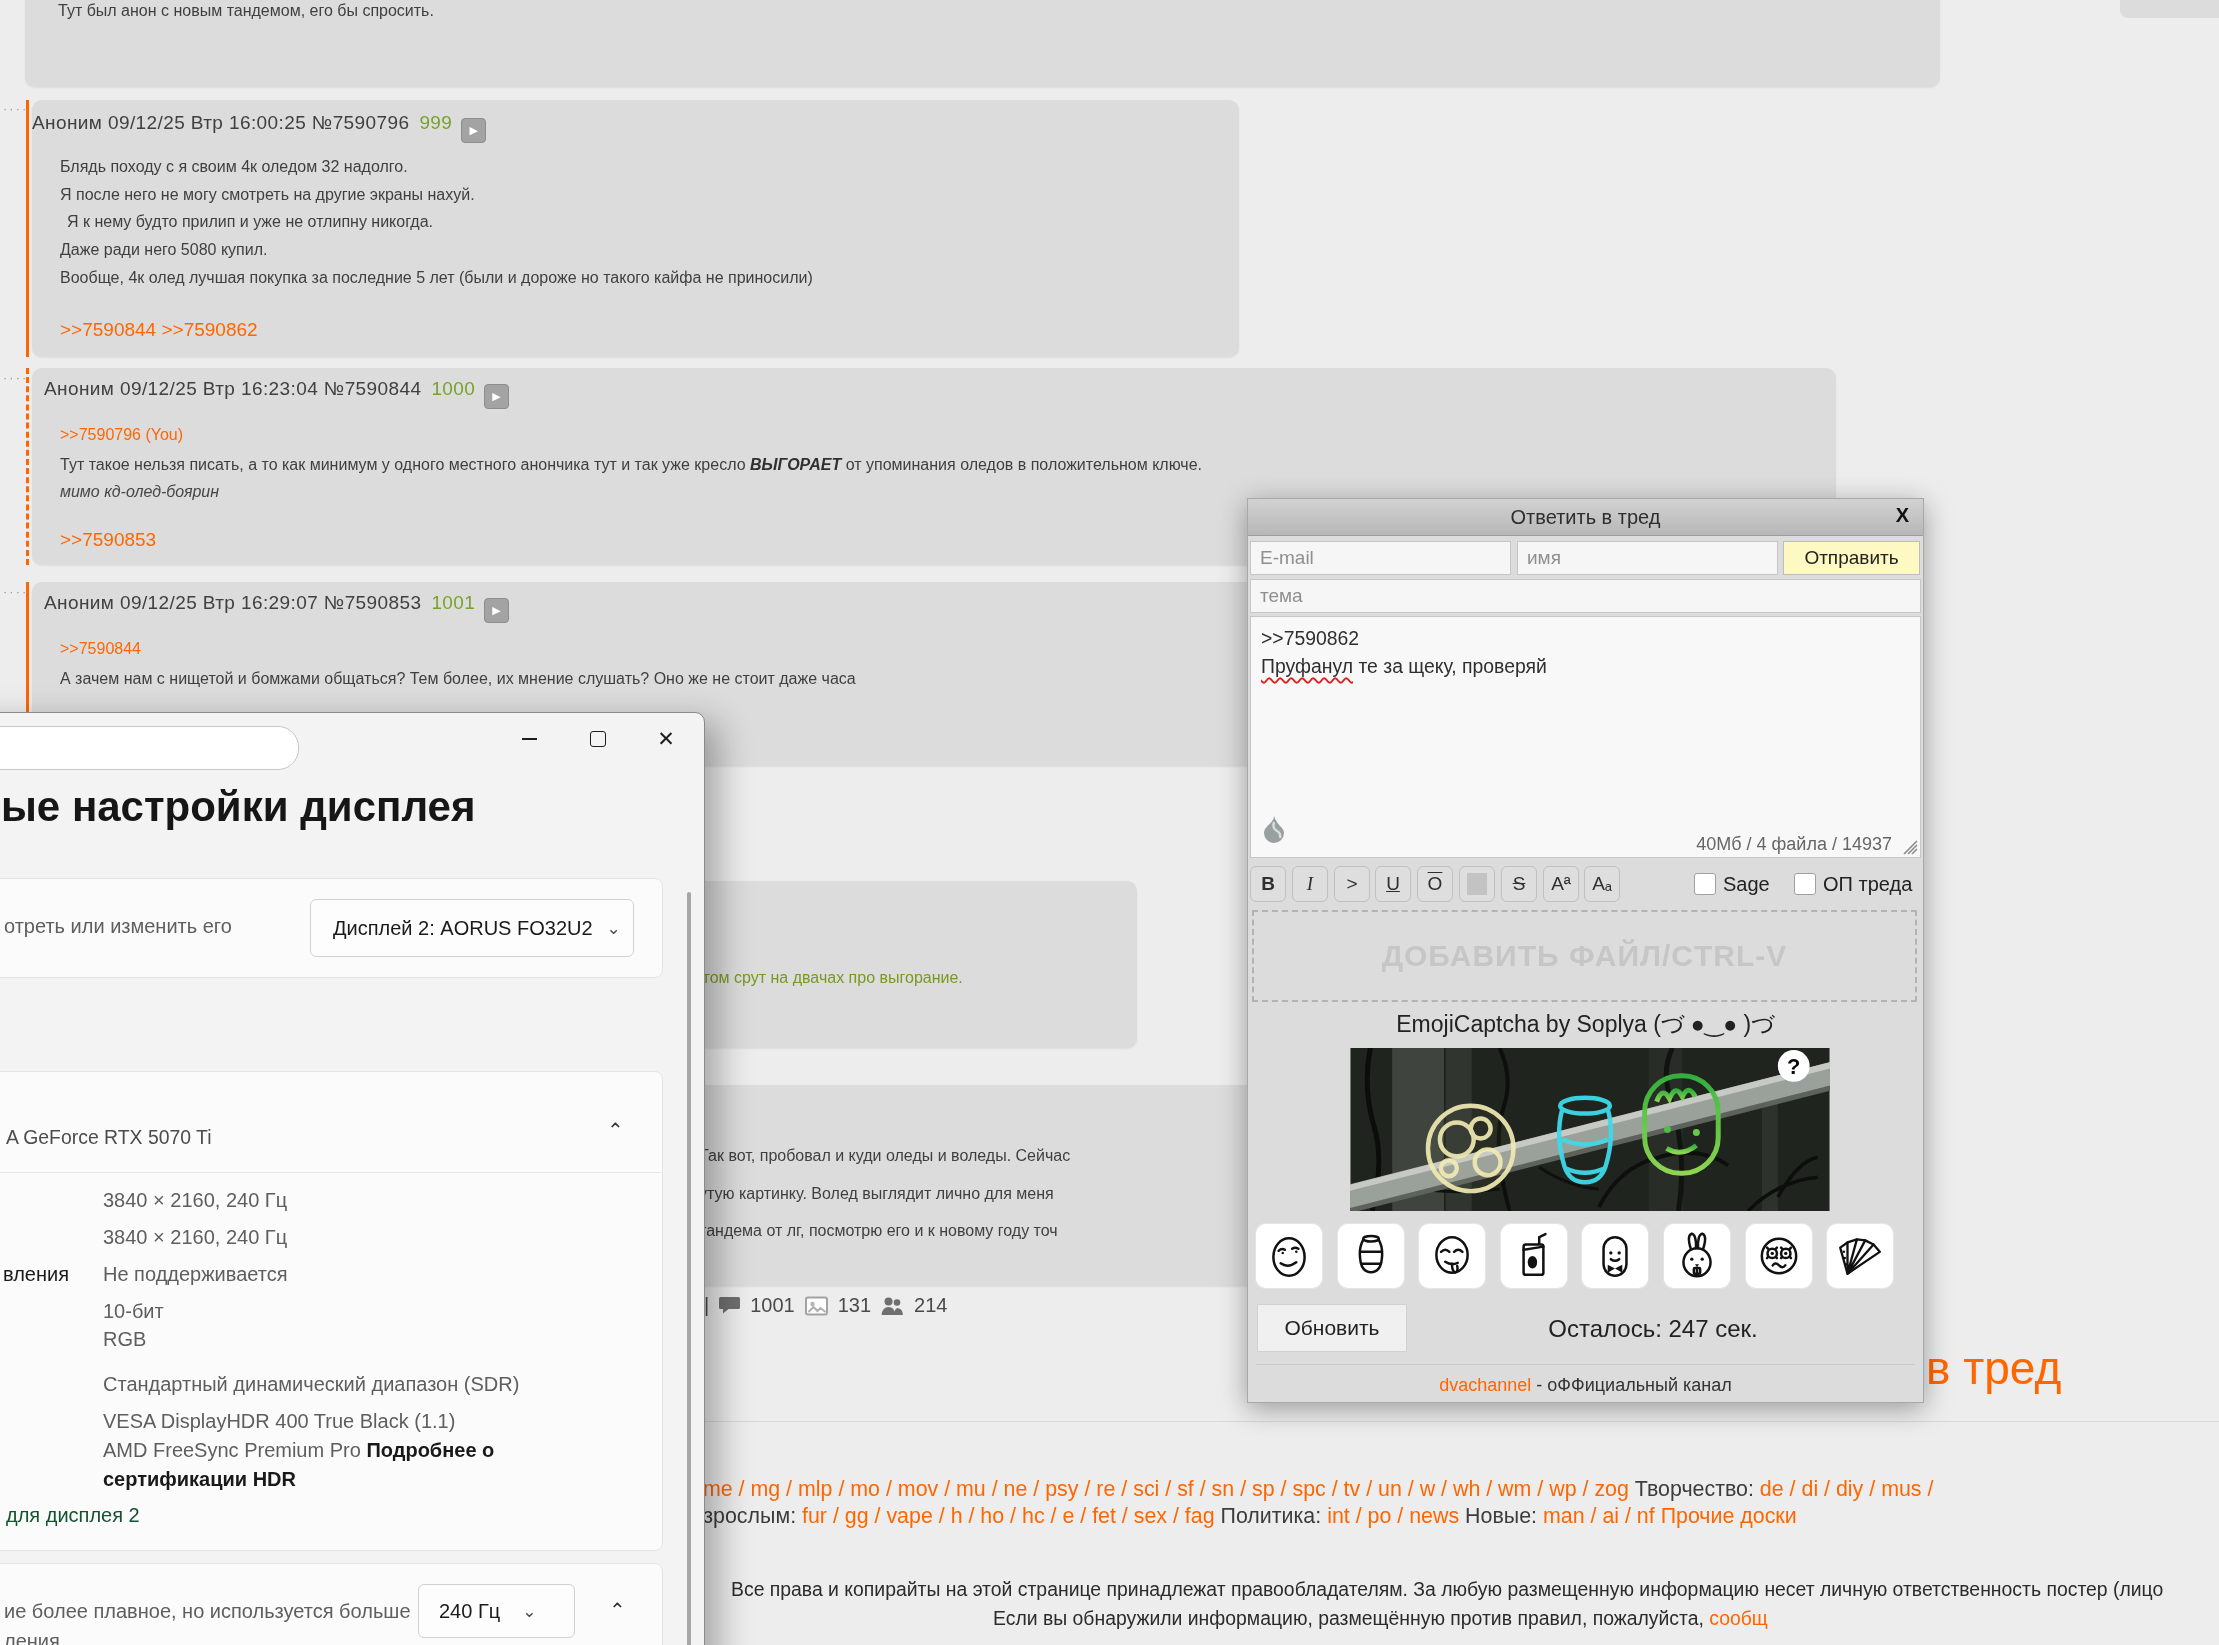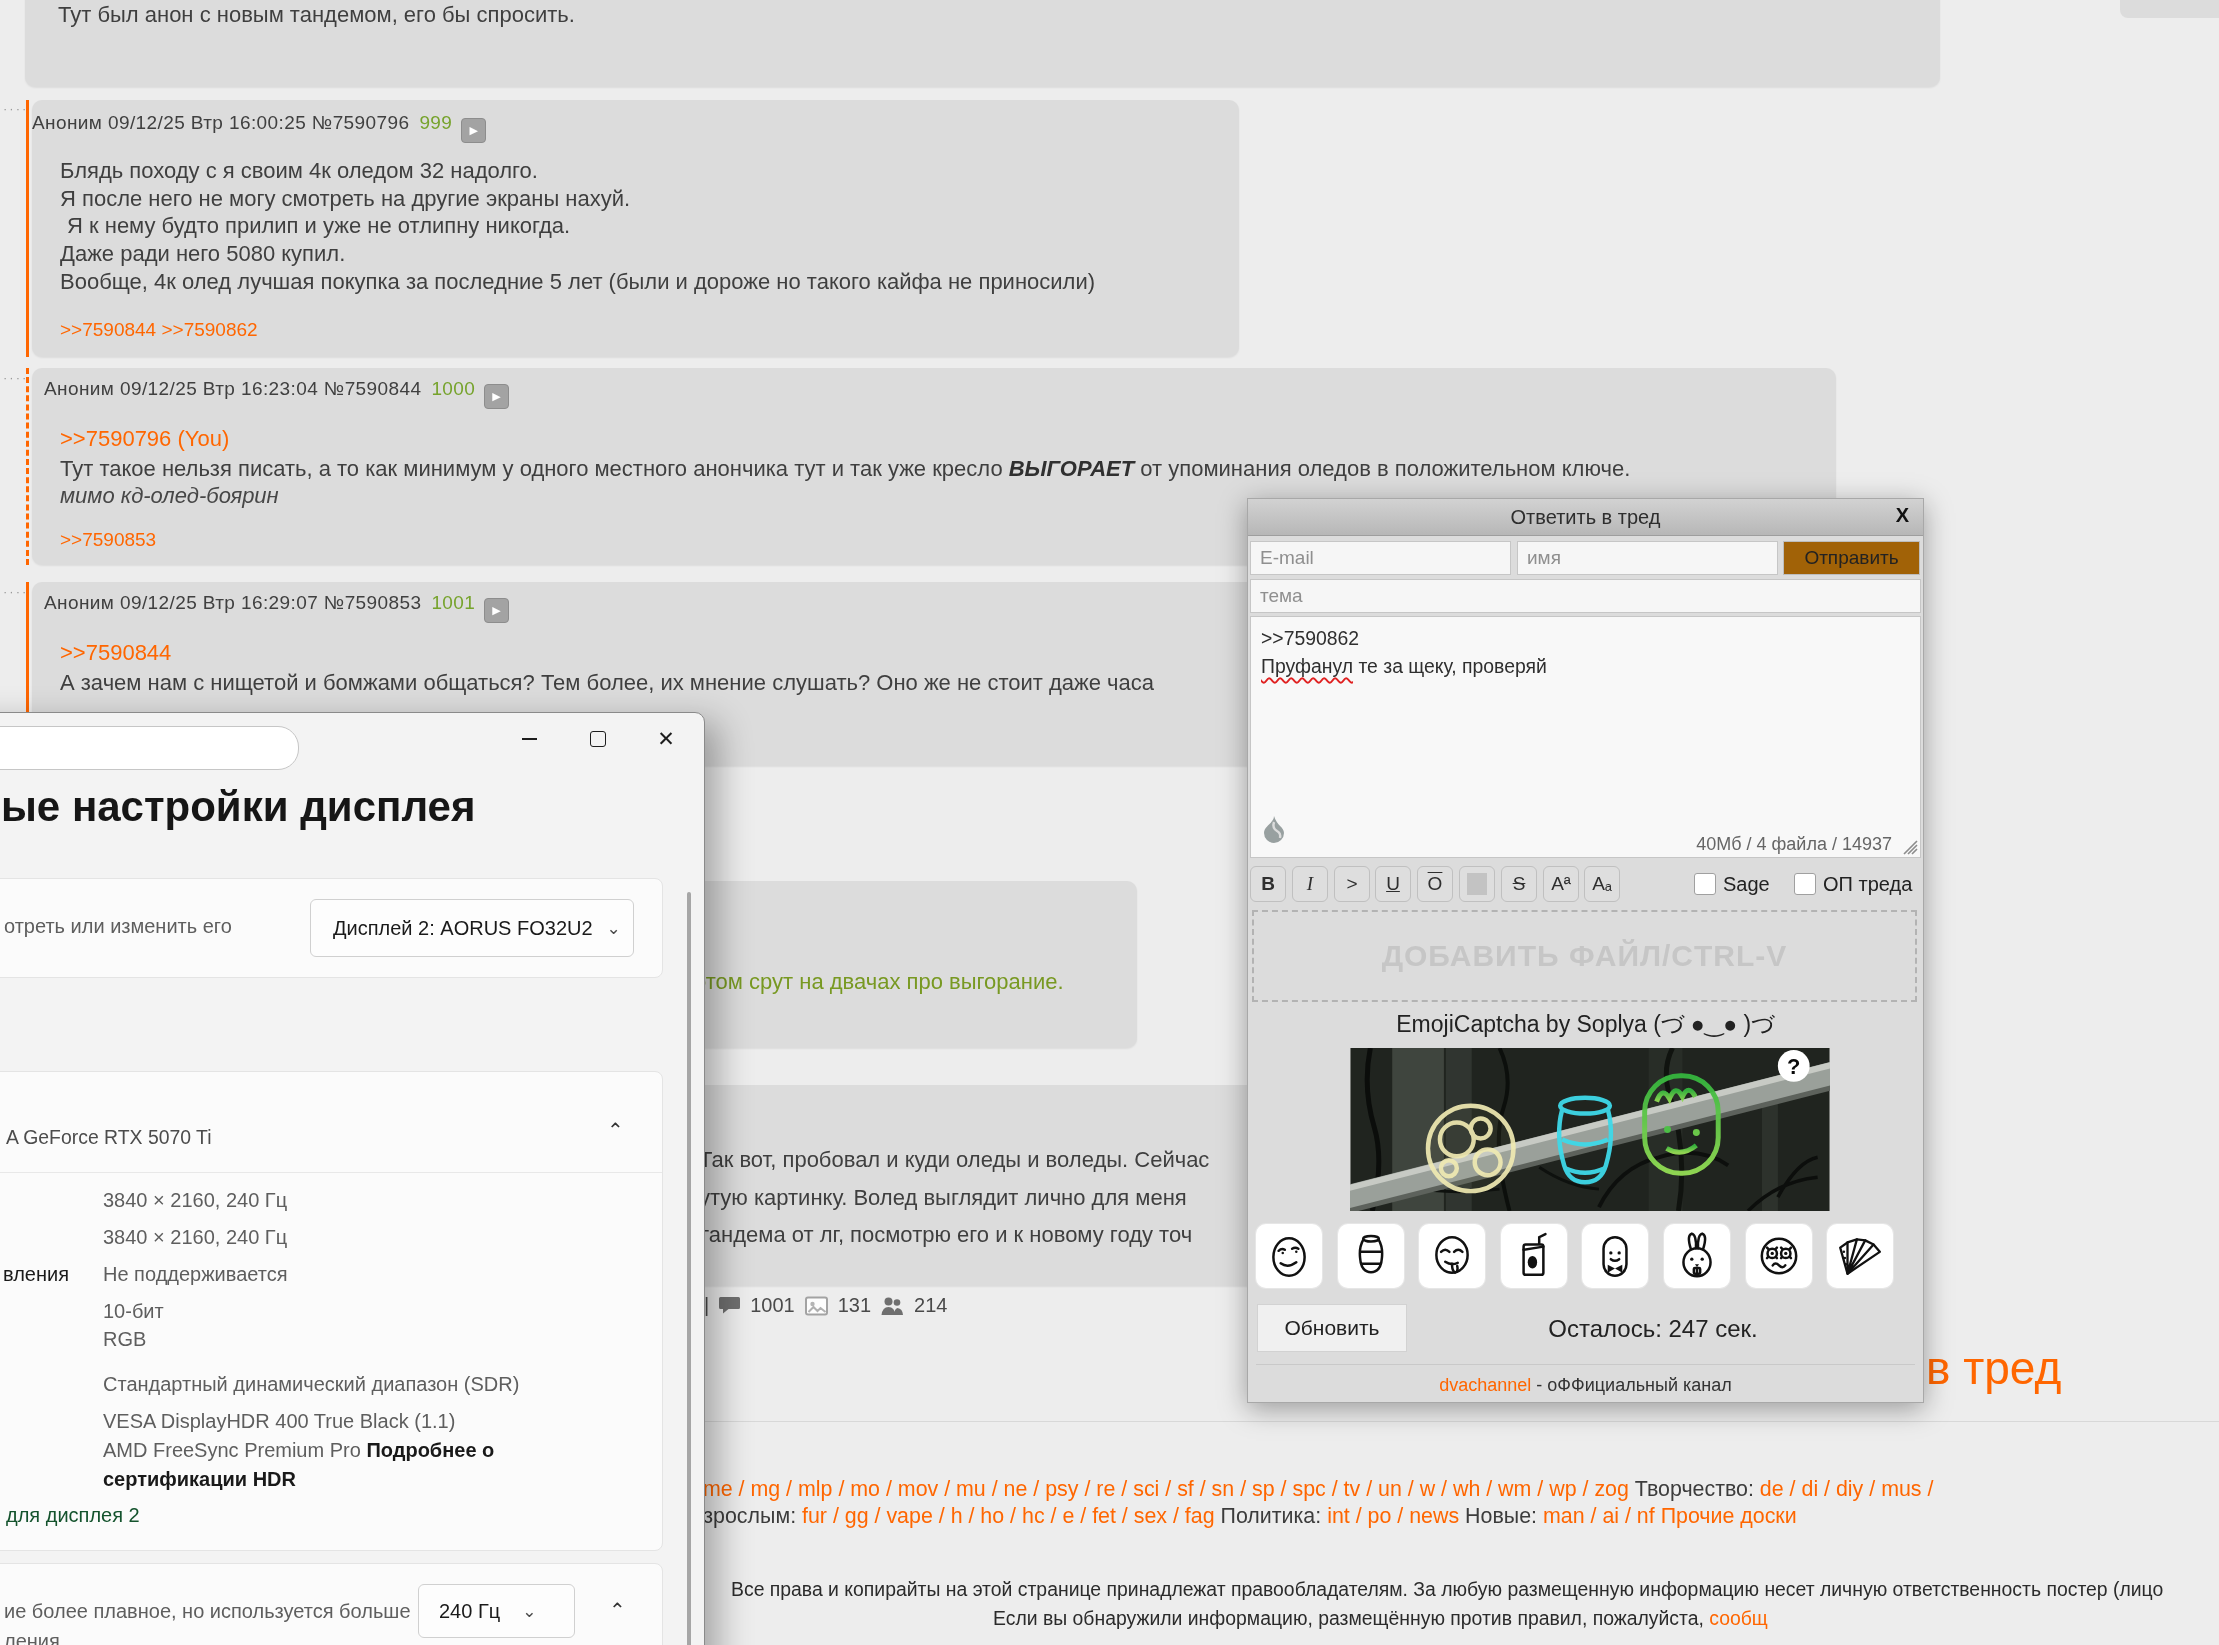--- a/index.html
+++ b/index.html
@@ -1,20 +1,20 @@
 <!DOCTYPE html>
 <html><head>
 <meta charset="utf-8">
 <style>
   html,body{margin:0;padding:0;}
   #screen{position:relative;width:2220px;height:1646px;background:#ededed;overflow:hidden;
     font-family:"Liberation Sans","DejaVu Sans",sans-serif;}
   
   .post{position:absolute;background:#dcdcdc;border-radius:10px;box-shadow:0 1px 2px rgba(0,0,0,.07);}
-  .pline{position:absolute;font-size:22px;color:#3f3f3f;white-space:nowrap;}
+  .pline{position:absolute;font-size:16px;color:#3f3f3f;white-space:nowrap;}
   .phead{position:absolute;font-size:19px;color:#404040;white-space:nowrap;letter-spacing:0.4px;}
   .count{color:#76a32c;margin-left:10px;}
   .playbtn{display:inline-block;width:23px;height:23px;background:#a3a3a3;border:1px solid #8d8d8d;
     border-radius:4px;color:#fff;font-size:11px;text-align:center;line-height:23px;vertical-align:-5px;margin-left:9px;}
   .olink{color:#ff6600;}
   .oborder{position:absolute;width:0;border-left:3px solid #ff6600;}
   .oborder.dashed{border-left-style:dashed;}
   .dots{position:absolute;color:#999;font-size:13px;letter-spacing:2px;}
   .greenq{color:#789922;}
   .sig{font-style:italic;color:#474747;}
@@ -44,21 +44,21 @@
   
   #popup{position:absolute;left:1247px;top:498px;width:675px;height:903px;background:#dcdcdc;
     border:1px solid #a8a8a8;box-shadow:0 6px 26px rgba(0,0,0,.35);z-index:60;}
   #popup-header{position:absolute;left:0;top:0;width:100%;height:36px;
     background:linear-gradient(#d2d2d2,#b7b7b7);border-bottom:1px solid #9e9e9e;
     display:flex;align-items:center;justify-content:center;font-size:20px;color:#2e2e2e;}
   .xclose{position:absolute;right:14px;top:5px;font-weight:bold;font-size:20px;color:#111;}
   .rinput{position:absolute;background:#f6f6f6;border:1px solid #c6c6c6;font-size:19px;color:#333;
     padding:0 9px;box-sizing:border-box;font-family:inherit;}
   .rinput::placeholder{color:#8f8f8f;}
-  .rbtn{position:absolute;background:#a16207;border:1px solid #bdbdbd;font-size:19px;color:#222;
+  .rbtn{position:absolute;background:#fef9c3;border:1px solid #bdbdbd;font-size:19px;color:#222;
     font-family:inherit;display:flex;align-items:center;justify-content:center;box-sizing:border-box;}
   #rtextarea{position:absolute;left:2px;top:117px;width:671px;height:242px;background:#f8f8f8;
     border:1px solid #c6c6c6;box-sizing:border-box;font-size:19.4px;color:#2f2f2f;}
   .taline{position:absolute;white-space:nowrap;}
   .misspell{text-decoration:underline wavy #e02020 2px;text-underline-offset:4px;}
   .fileinfo{position:absolute;font-size:18px;color:#666;white-space:nowrap;}
   .fmtbtn{position:absolute;width:36px;height:36px;background:#dedede;border:1px solid #c0c0c0;border-radius:6px;
     font-size:19px;color:#2f2f2f;display:flex;align-items:center;justify-content:center;box-sizing:border-box;}
   .spoilinner{width:20px;height:22px;background:#c3c3c3;}
   .cbox{position:absolute;width:22px;height:22px;background:#fff;border:1px solid #a0a0a0;border-radius:3px;box-sizing:border-box;}

